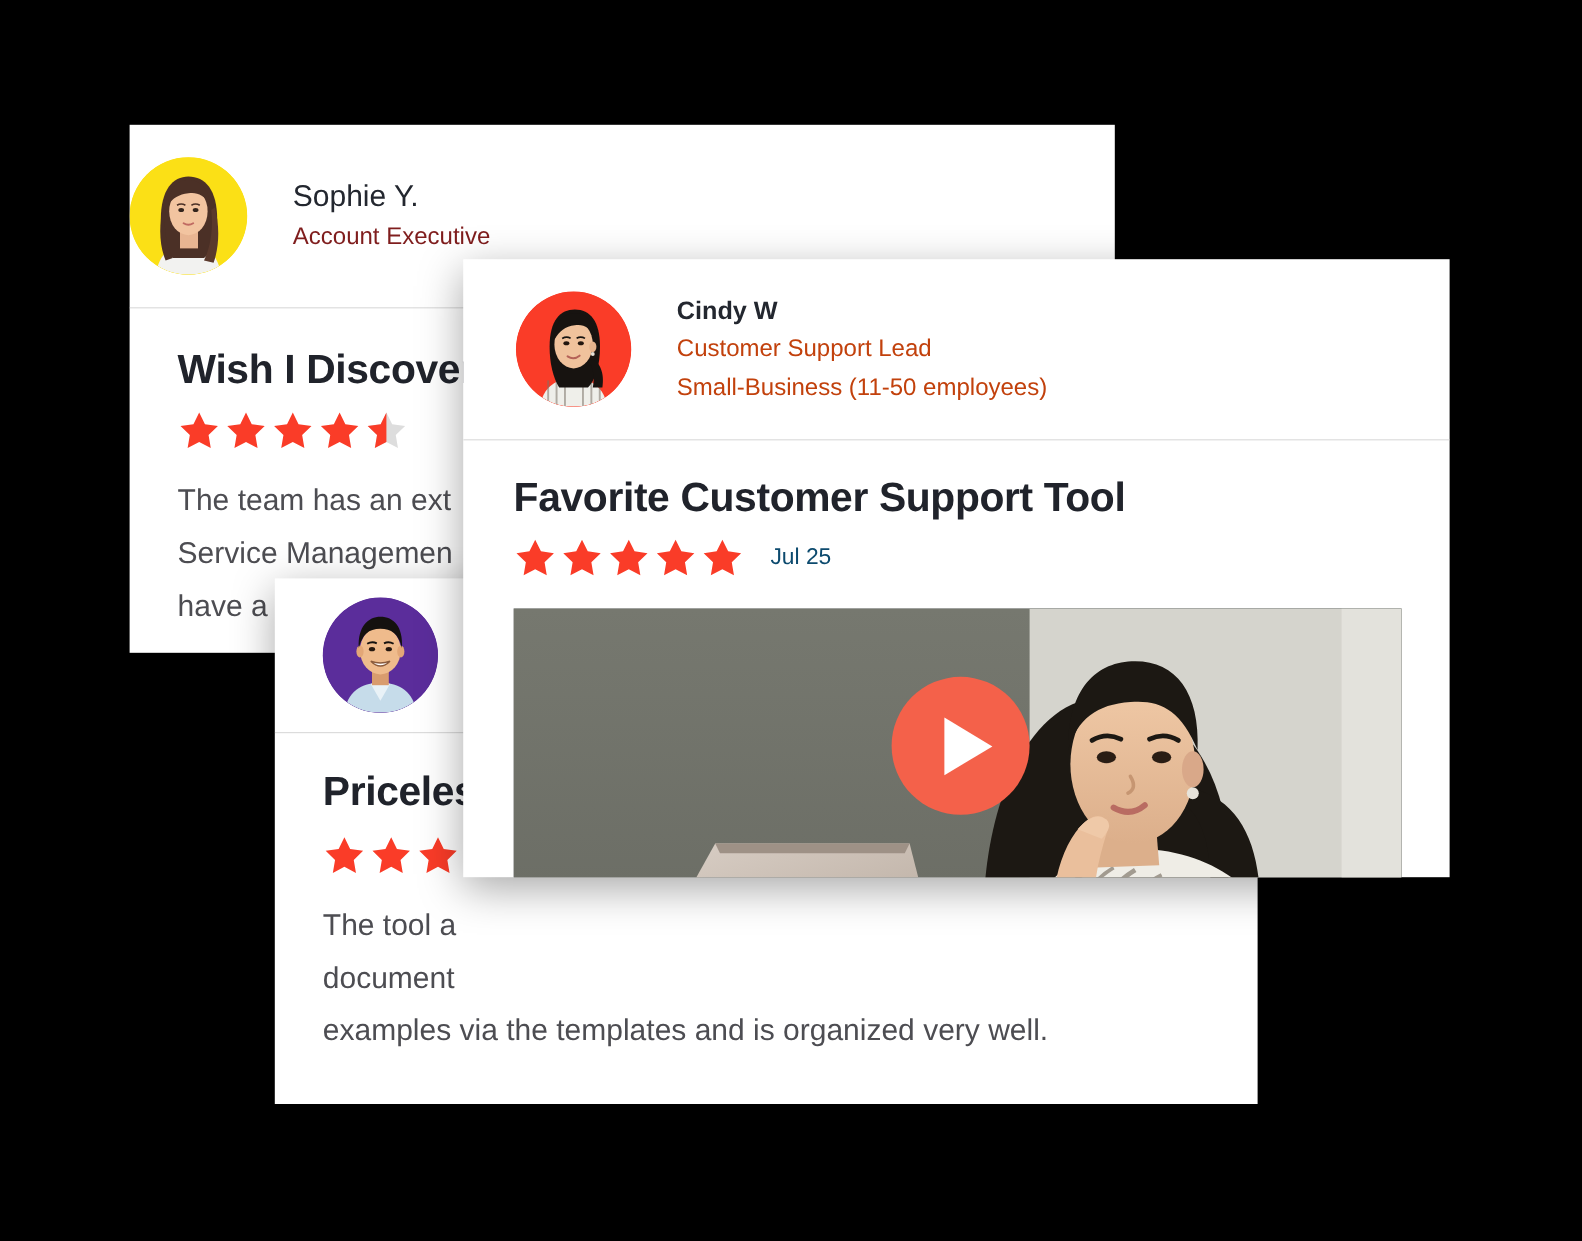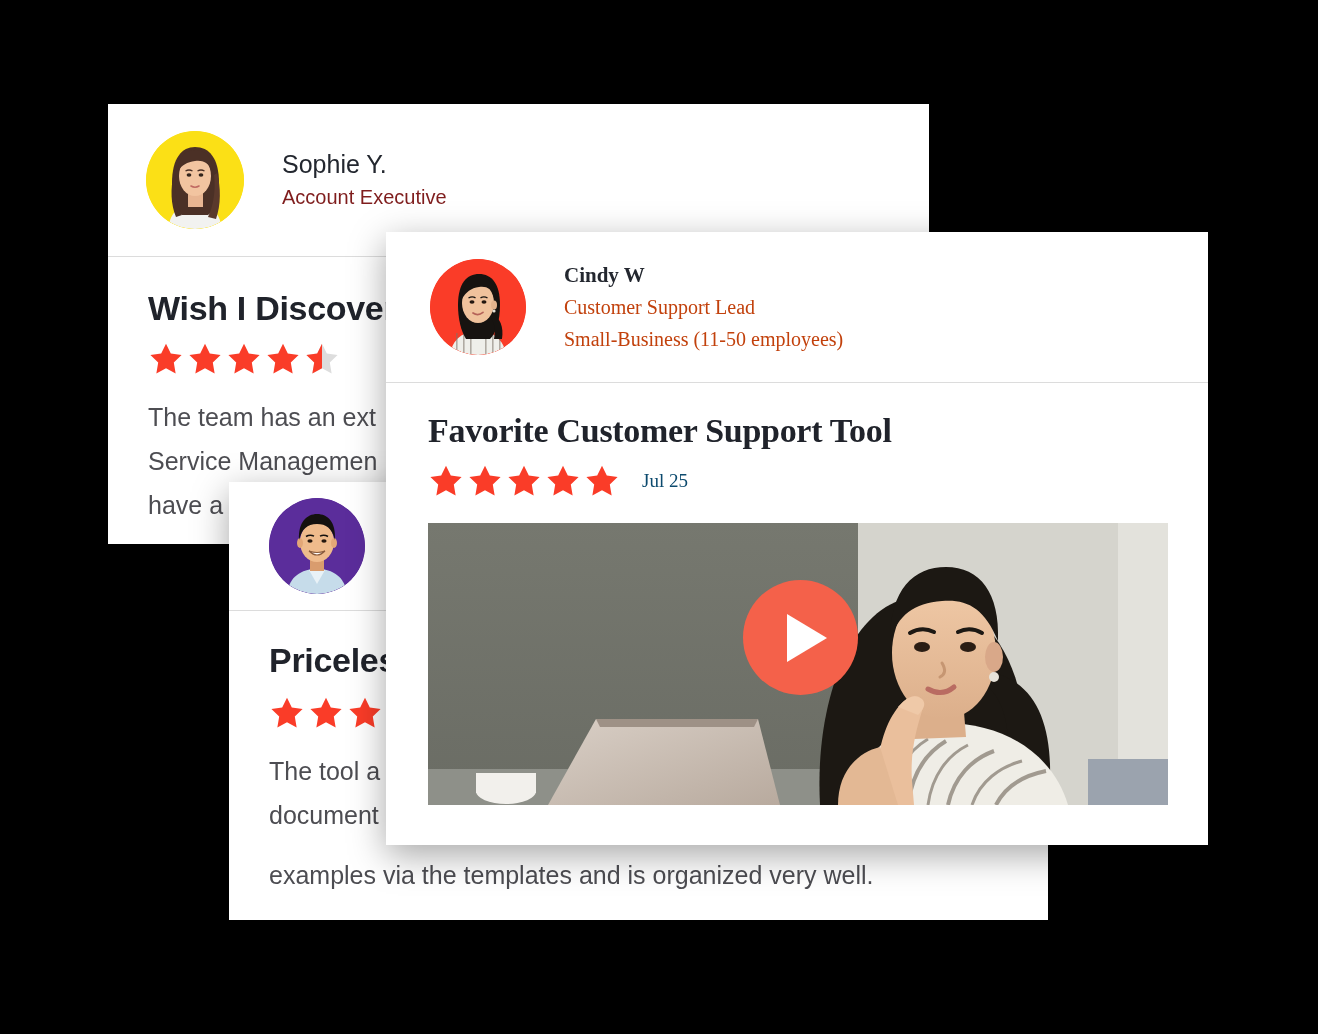--- a/index.html
+++ b/index.html
@@ -77,21 +77,20 @@
 
   
   #card-sophie {
     left: 108px;
     top: 104px;
     width: 821px;
     height: 440px;
   }
   #card-sophie .card-header {
     height: 152px;
-    padding-left: 38px;
   }
   #card-sophie .avatar {
     width: 98px; height: 98px;
     background: #FBE016;
   }
   #card-sophie .reviewer-lines { margin-left: 38px; }
   #card-sophie .reviewer-name {
     font-size: 25px; color: #23272f; line-height: 34px; white-space: nowrap;
   }
   #card-sophie .reviewer-role,
@@ -119,24 +118,23 @@
     background: #5B2D9B;
   }
   #card-priceless .card-body { padding: 28px 40px 0 40px; }
   #card-priceless .review-title { font-size: 34px; line-height: 42px; }
   #card-priceless .stars { margin-top: 14px; gap: 3px; }
   #card-priceless .review-text { font-size: 25px; line-height: 44px; margin-top: 18px; }
 
   
   #card-cindy {
     left: 386px;
-    top: 232px;
+    top: 216px;
     width: 822px;
-    height: 613px;
-    font-family: Liberation Serif, serif;
+    height: 515px;
   }
   #card-cindy .card-header {
     height: 150px;
     padding-left: 44px;
   }
   #card-cindy .avatar {
     width: 96px; height: 96px;
     background: #FA3C28;
   }
   #card-cindy .reviewer-lines { margin-left: 38px; }
@@ -303,21 +301,21 @@
           </svg>
         <svg class="star" width="36" height="36" viewBox="0 0 24 24">
             <path d="M12 1.8 L15.2 8.3 L22.4 9.35 L17.2 14.4 L18.43 21.6 L12 18.2 L5.57 21.6 L6.8 14.4 L1.6 9.35 L8.8 8.3 Z" fill="#FA3C28"></path>
           </svg>
         <svg class="star" width="36" height="36" viewBox="0 0 24 24">
             <path d="M12 1.8 L15.2 8.3 L22.4 9.35 L17.2 14.4 L18.43 21.6 L12 18.2 L5.57 21.6 L6.8 14.4 L1.6 9.35 L8.8 8.3 Z" fill="#FA3C28"></path>
           </svg>
       </div>
       <div class="review-text">The tool a</div>
       <div class="review-text" style="margin-top:0">document</div>
-      <div class="review-text" style="margin-top:16px">examples via the templates and is organized very well.</div>
+      <div class="review-text" style="margin-top:0">examples via the templates and is organized very well.</div>
     </div>
   </div>
 
   <div class="card" id="card-cindy">
     <div class="card-header">
       <div class="avatar">
         <svg width="96" height="96" viewBox="0 0 96 96">
           <defs>
               <clipPath id="clip-c">
                 <circle cx="48" cy="48" r="48"></circle>

